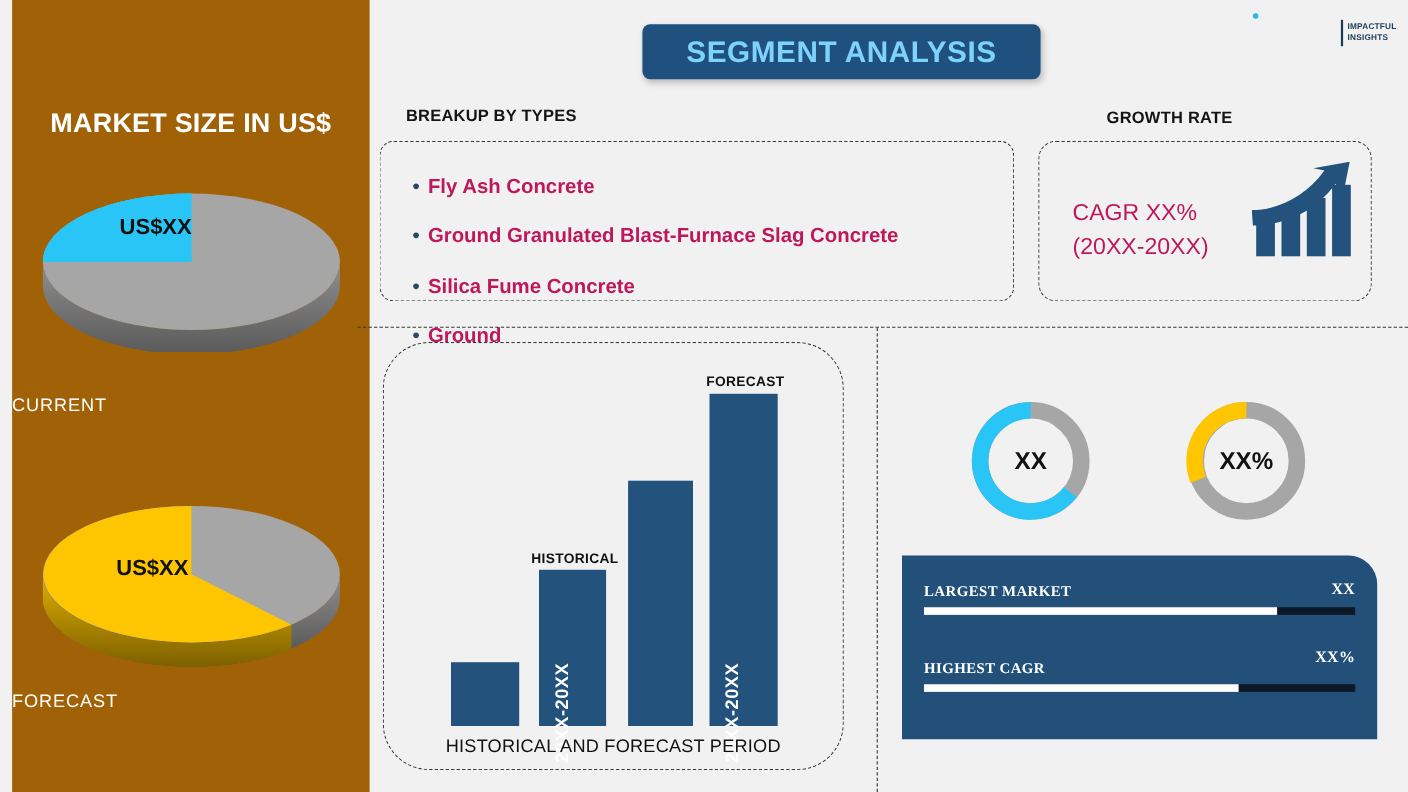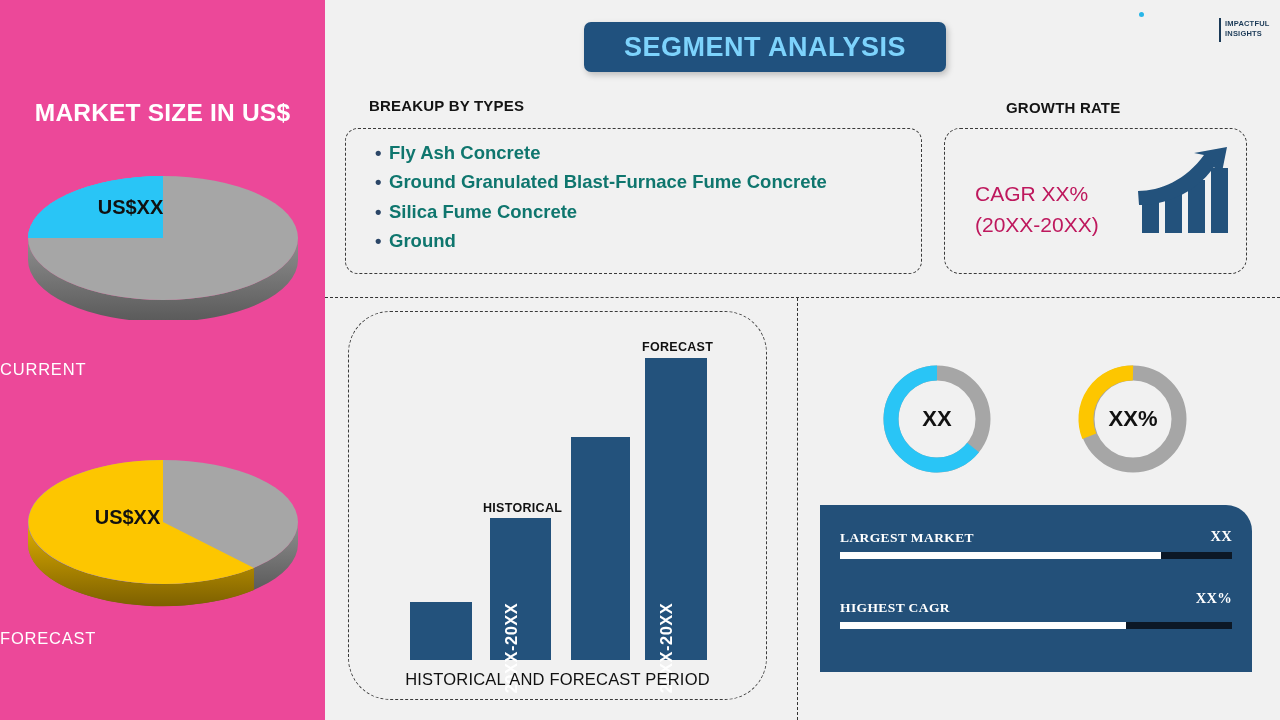--- a/index.html
+++ b/index.html
@@ -14,23 +14,23 @@
   #root {
     position: relative;
     width: 1280px;
     height: 720px;
     background: #f1f1f1;
   }
 
   
   .sidebar {
     position: absolute;
-    left: 0; top: 0;
+    left: 11px; top: 0;
     width: 325px; height: 720px;
-    background: #ec4899;
+    background: #a16207;
   }
   .sidebar-title {
     position: absolute;
     top: 99px; left: 0; width: 325px;
     text-align: center;
     color: #ffffff;
     font-size: 24.5px;
     font-weight: bold;
     letter-spacing: 0.2px;
   }
@@ -107,25 +107,26 @@
 
   
   .types-box { left: 345px; top: 128px; width: 577px; height: 146px; border-radius: 13px; }
   .types-list {
     position: absolute;
     left: 375px; top: 138px;
     width: 540px;
   }
   .types-list li {
     list-style: none;
-    color: #0f766e;
+    color: #be185d;
     font-size: 18.5px;
     font-weight: bold;
     line-height: 29.3px;
     white-space: nowrap;
+    margin-top: 16px;
   }
   .types-list li::before {
     content: "\2022";
     display: inline-block;
     width: 14px;
     color: #2b4667;
   }
 
   
   .growth-box { left: 944px; top: 128px; width: 303px; height: 146px; border-radius: 16px; }
@@ -289,21 +290,21 @@
     <div class="logo-tag">
       <div>IMPACTFUL</div>
       <div>INSIGHTS</div>
     </div>
   </div>
 
   <div class="sec-head" style="left:369px;top:97px;">BREAKUP BY TYPES</div>
   <div class="dashed-box types-box"></div>
   <ul class="types-list">
     <li>Fly Ash Concrete</li>
-    <li>Ground Granulated Blast-Furnace Fume Concrete</li>
+    <li>Ground Granulated Blast-Furnace Slag Concrete</li>
     <li>Silica Fume Concrete</li>
     <li>Ground</li>
   </ul>
 
   <div class="sec-head" style="left:1006px;top:99px;">GROWTH RATE</div>
   <div class="dashed-box growth-box"></div>
   <div class="growth-text">
     <div>CAGR XX%</div>
     <div>(20XX-20XX)</div>
   </div>

